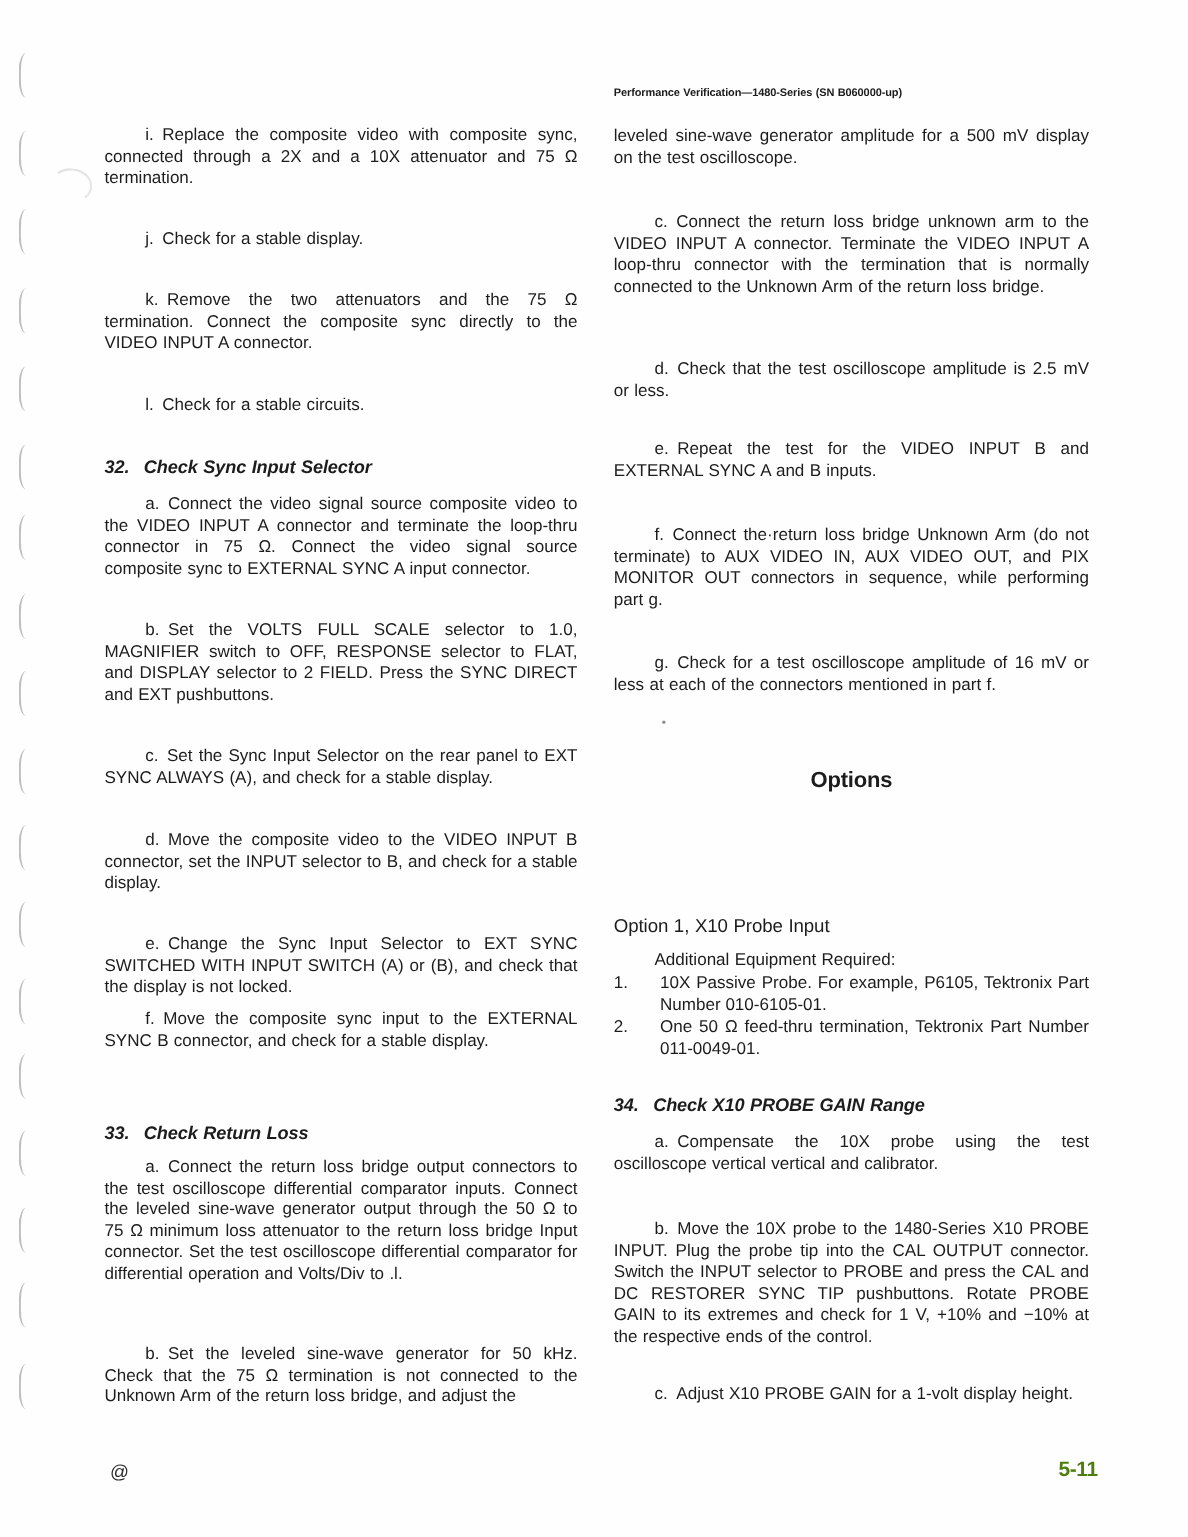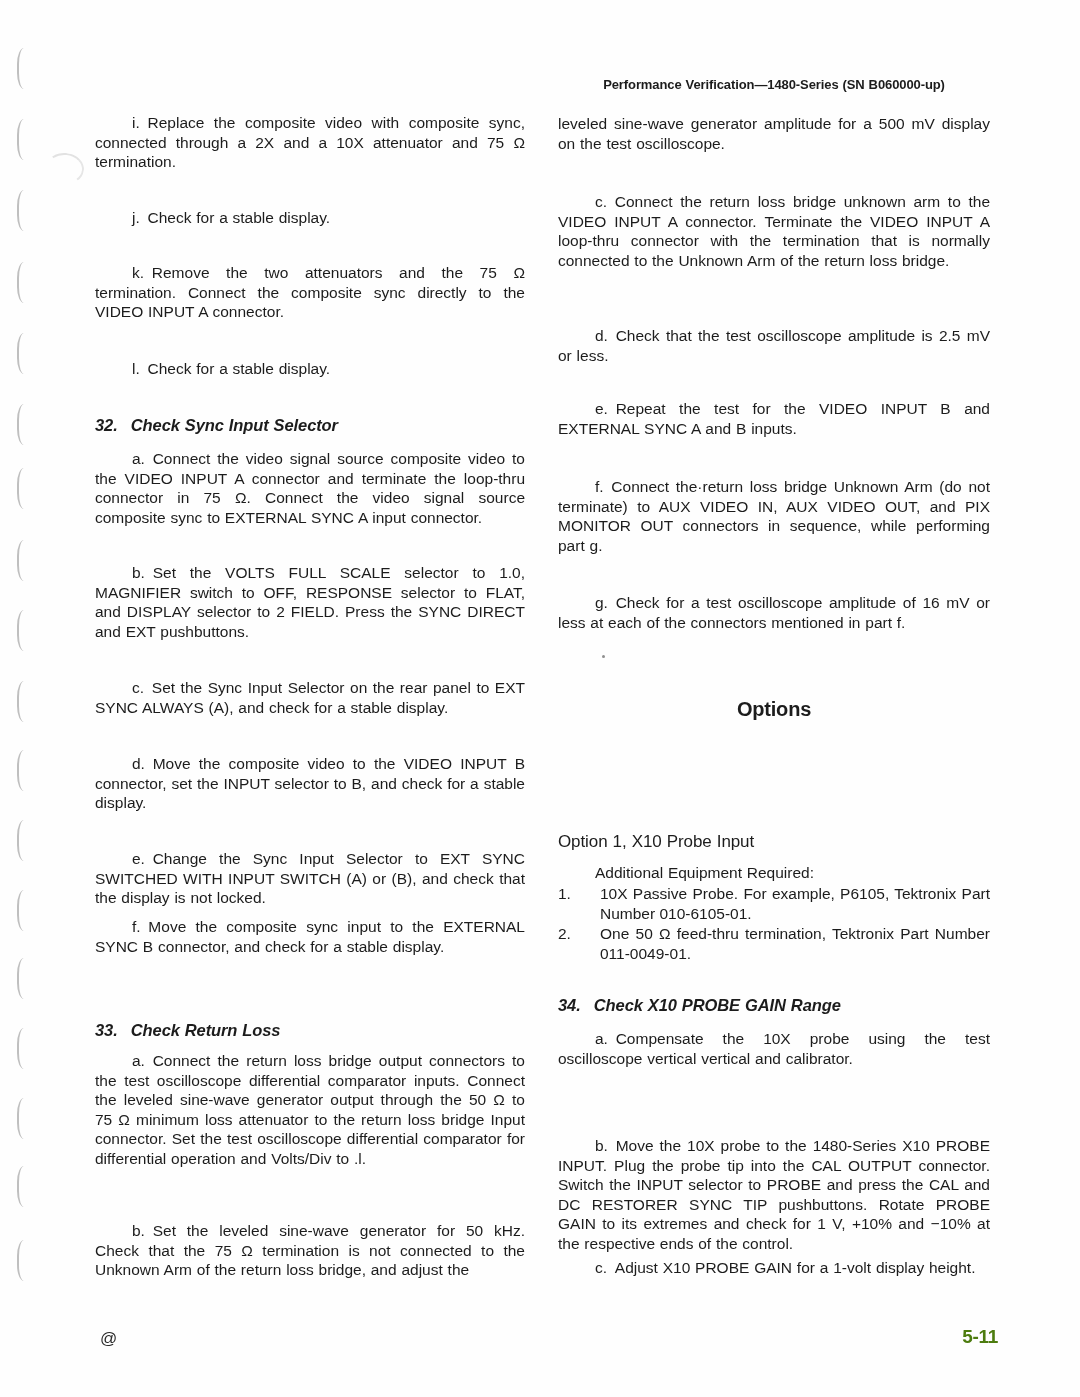--- a/index.html
+++ b/index.html
@@ -18,22 +18,22 @@
   .col-right{left:558px;width:432px;}
   .para{
     position:absolute;left:0;right:0;margin:0;
     font-size:15.5px;line-height:19.5px;
     text-align:justify;
     word-spacing:0.5px;
   }
   .indent{text-indent:37px;}
   .indent-sm{text-indent:26px;}
   .doc-header{
-    font-weight:700;font-size:13px;line-height:18px;
-    letter-spacing:-0.1px;text-align:center;
+    font-weight:700;font-size:10px;line-height:18px;
+    letter-spacing:-0.1px;text-align:left;
   }
   .sec-heading{font-weight:700;font-size:16.5px;letter-spacing:-0.1px;text-align:left;font-style:italic;}
   .sub-heading{font-weight:400;font-size:17px;letter-spacing:-0.1px;text-align:left;}
   .options-title{font-weight:700;font-size:20px;text-align:center;letter-spacing:-0.2px;}
   .eq-item{
     position:absolute;left:0;right:0;margin:0;
     display:flex;font-size:15.5px;line-height:19.5px;
   }
   .eq-num{width:42px;flex:0 0 42px;}
   .eq-text{flex:1;text-align:justify;}
@@ -88,21 +88,21 @@
   <div class="mark" style="top:1166px"></div>
   <div class="mark" style="top:1240px"></div>
 
   <div class="arc-artifact"></div>
   <div class="dot-artifact"></div>
 
   <div class="col col-left">
     <p class="para indent" style="top:113px">i. Replace the composite video with composite sync, connected through a 2X and a 10X attenuator and 75 Ω termination.</p>
     <p class="para indent" style="top:208px">j. Check for a stable display.</p>
     <p class="para indent" style="top:263px">k. Remove the two attenuators and the 75 Ω termination. Connect the composite sync directly to the VIDEO INPUT A connector.</p>
-    <p class="para indent" style="top:359px">l. Check for a stable display.</p>
+    <p class="para indent" style="top:359px">l. Check for a stable circuits.</p>
 
     <p class="para sec-heading" style="top:416px">32.  Check Sync Input Selector</p>
     <p class="para indent" style="top:449px">a. Connect the video signal source composite video to the VIDEO INPUT A connector and terminate the loop-thru connector in 75 Ω. Connect the video signal source composite sync to EXTERNAL SYNC A input connector.</p>
     <p class="para indent" style="top:563px">b. Set the VOLTS FULL SCALE selector to 1.0, MAGNIFIER switch to OFF, RESPONSE selector to FLAT, and DISPLAY selector to 2 FIELD. Press the SYNC DIRECT and EXT pushbuttons.</p>
     <p class="para indent" style="top:678px">c. Set the Sync Input Selector on the rear panel to EXT SYNC ALWAYS (A), and check for a stable display.</p>
     <p class="para indent" style="top:754px">d. Move the composite video to the VIDEO INPUT B connector, set the INPUT selector to B, and check for a stable display.</p>
     <p class="para indent" style="top:849px">e. Change the Sync Input Selector to EXT SYNC SWITCHED WITH INPUT SWITCH (A) or (B), and check that the display is not locked.</p>
     <p class="para indent" style="top:917px">f. Move the composite sync input to the EXTERNAL SYNC B connector, and check for a stable display.</p>
 
     <p class="para sec-heading" style="top:1021px">33.  Check Return Loss</p>
@@ -129,20 +129,20 @@
       <span class="eq-num">1.</span>
       <span class="eq-text">10X Passive Probe. For example, P6105, Tektronix Part Number 010-6105-01.</span>
     </div>
     <div class="eq-item" style="top:924px">
       <span class="eq-num">2.</span>
       <span class="eq-text">One 50 Ω feed-thru termination, Tektronix Part Number 011-0049-01.</span>
     </div>
 
     <p class="para sec-heading" style="top:996px">34.  Check X10 PROBE GAIN Range</p>
     <p class="para indent" style="top:1029px">a. Compensate the 10X probe using the test oscilloscope vertical vertical and calibrator.</p>
-    <p class="para indent" style="top:1136px">b. Move the 10X probe to the 1480-Series X10 PROBE INPUT. Plug the probe tip into the CAL OUTPUT connector. Switch the INPUT selector to PROBE and press the CAL and DC RESTORER SYNC TIP pushbuttons. Rotate PROBE GAIN to its extremes and check for 1 V, +10% and −10% at the respective ends of the control.</p>
+    <p class="para indent" style="top:1108px">b. Move the 10X probe to the 1480-Series X10 PROBE INPUT. Plug the probe tip into the CAL OUTPUT connector. Switch the INPUT selector to PROBE and press the CAL and DC RESTORER SYNC TIP pushbuttons. Rotate PROBE GAIN to its extremes and check for 1 V, +10% and −10% at the respective ends of the control.</p>
     <p class="para indent" style="top:1258px">c. Adjust X10 PROBE GAIN for a 1-volt display height.</p>
   </div>
 
   <div class="footer-mark">@</div>
   <div class="page-number">5-11</div>
 
 </div>
 
 </body></html>

